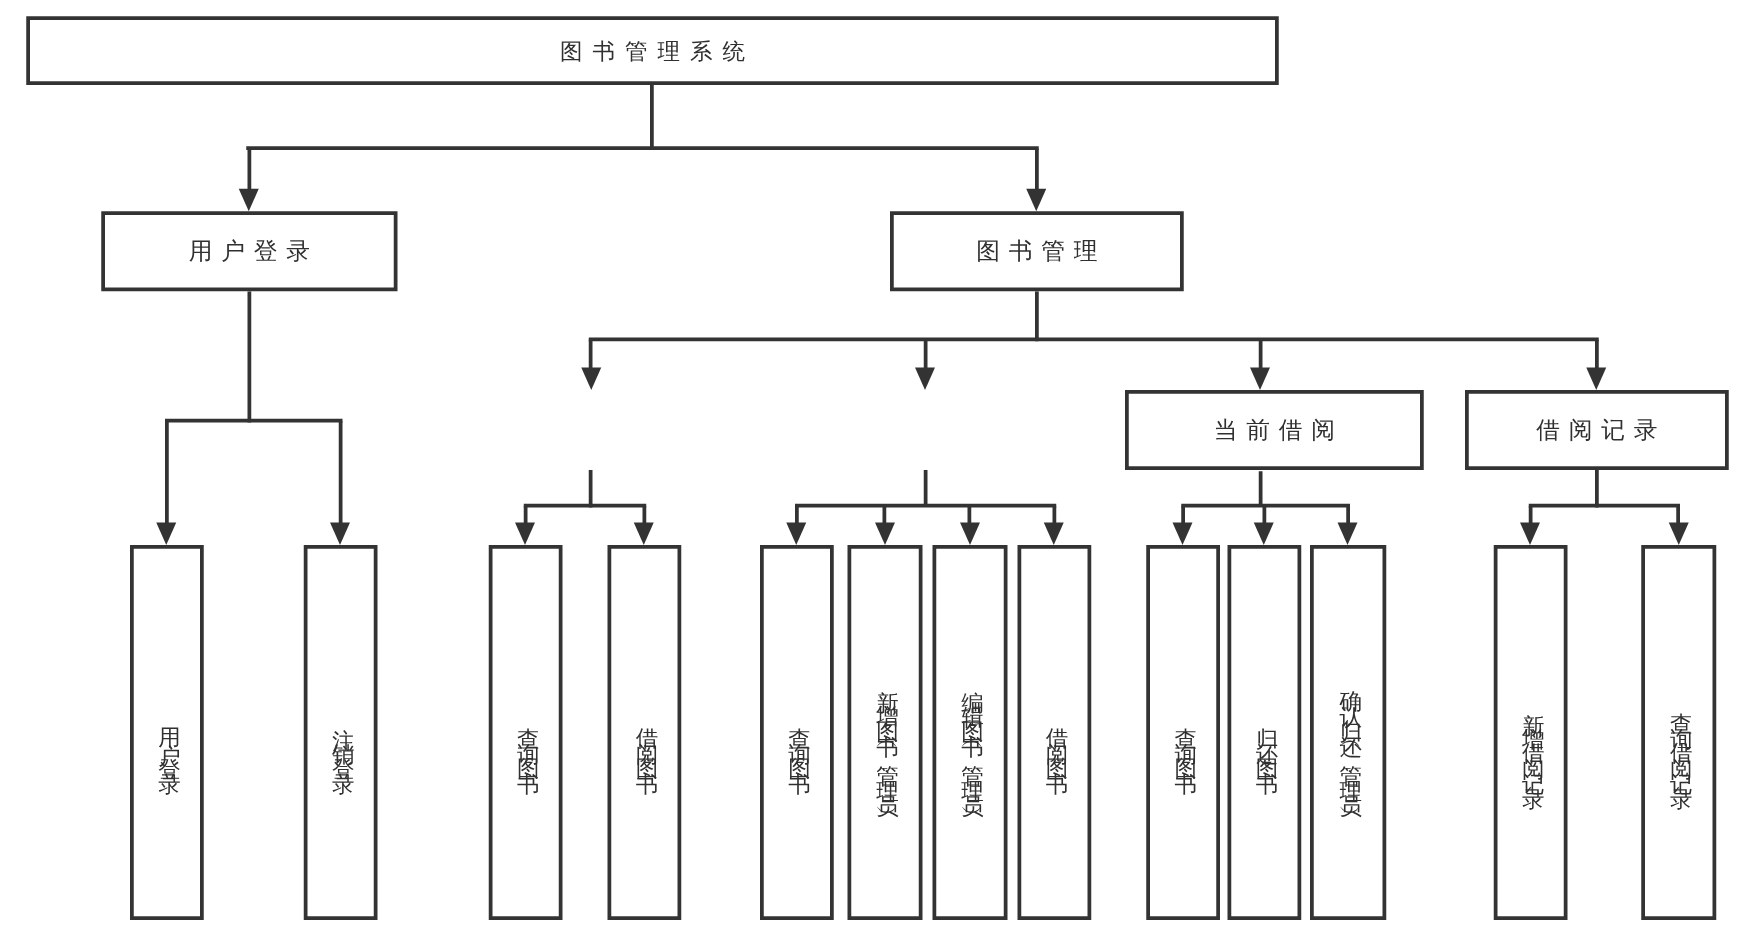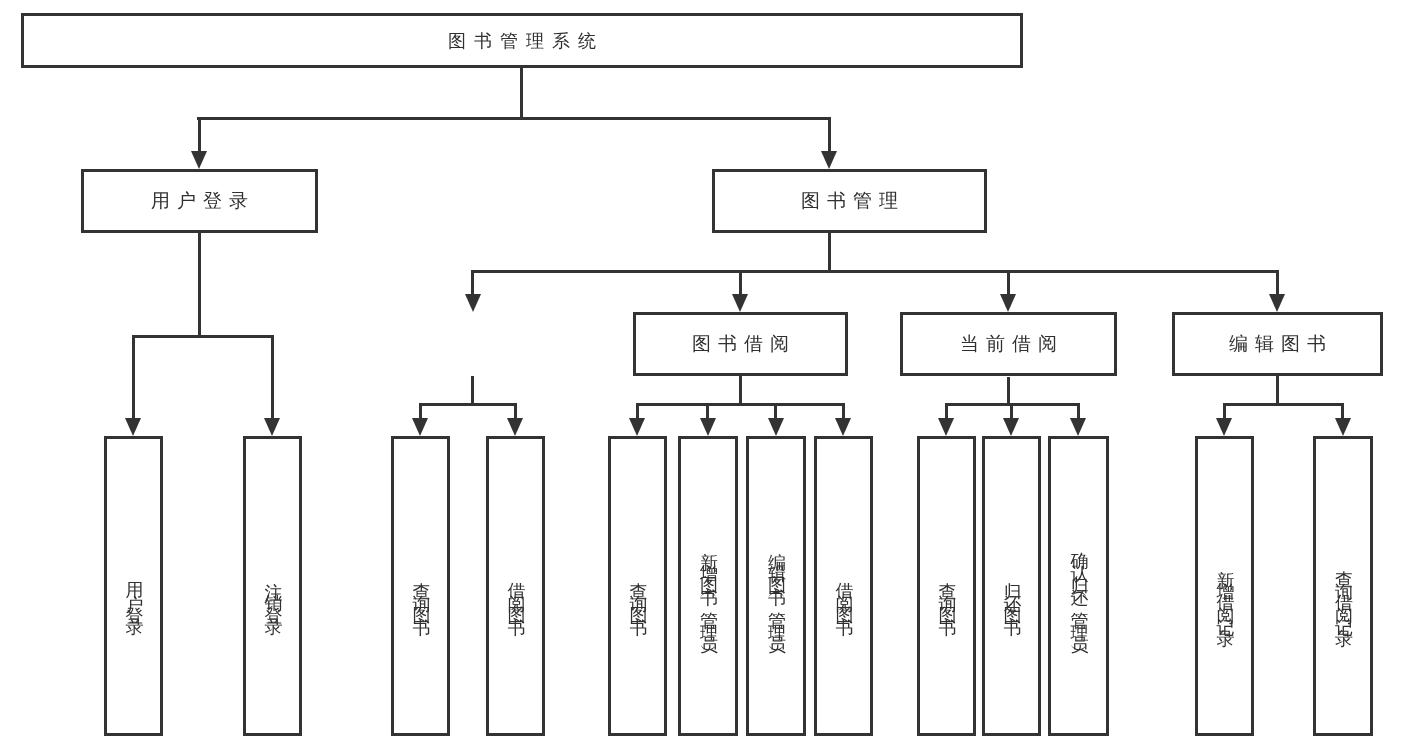--- a/index.html
+++ b/index.html
@@ -119,32 +119,29 @@
   <div class="lv" style="left:1341px;top:405px;height:14px"></div>
   <div class="arr" style="left:1335px;top:418px"></div>
 
   <div class="box hbox root" style="left:21px;top:13px;width:1002px;height:55px">
     <span class="lbl">图书管理系统</span>
   </div>
 
   <div class="box hbox" style="left:81px;top:169px;width:237px">
     <span class="lbl">用户登录</span>
   </div>
-  <div class="box hbox" style="left:712px;top:169px;width:275px">
+  <div class="box hbox" style="left:712px;top:169px;width:235px">
     <span class="lbl">图书管理</span>
   </div>
 
-  <div class="box hbox" style="left:633px;top:312px;width:215px">
-    <span class="lbl">图书借阅</span>
-  </div>
-  <div class="box hbox" style="left:900px;top:312px;width:217px">
+  <div class="box hbox" style="left:900px;top:312px;width:239px">
     <span class="lbl">当前借阅</span>
   </div>
   <div class="box hbox" style="left:1172px;top:312px;width:211px">
-    <span class="lbl">编辑图书</span>
+    <span class="lbl">借阅记录</span>
   </div>
 
   <div class="box leaf" style="left:104px;top:436px;width:59px">
     <span class="vlbl">用户登录</span>
   </div>
   <div class="box leaf" style="left:243px;top:436px;width:59px">
     <span class="vlbl">注销登录</span>
   </div>
 
   <div class="box leaf" style="left:391px;top:436px;width:59px">

